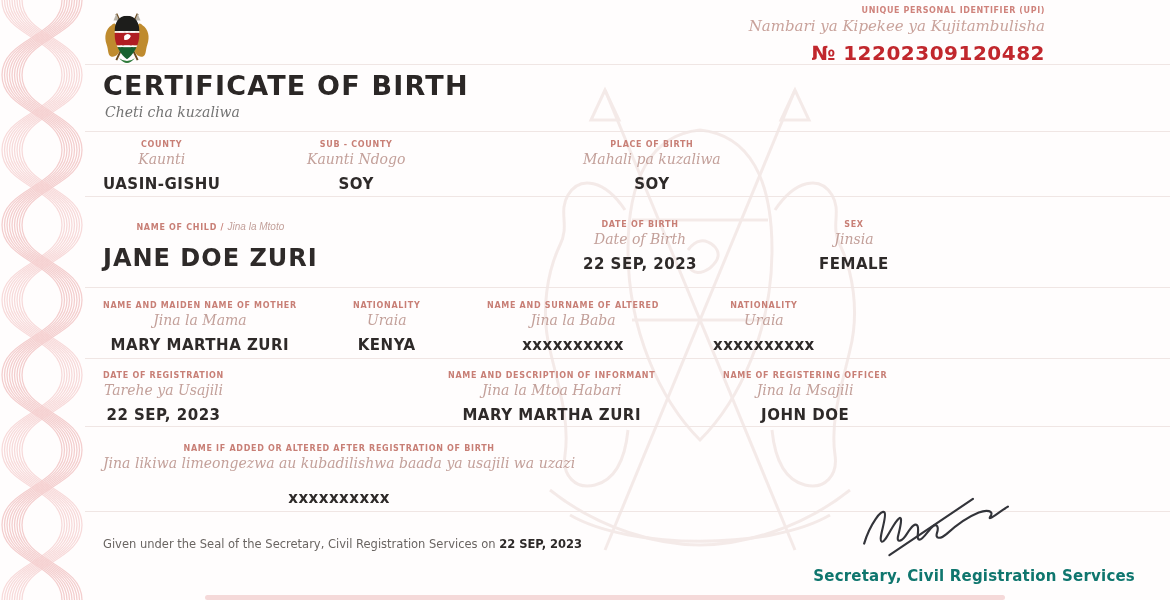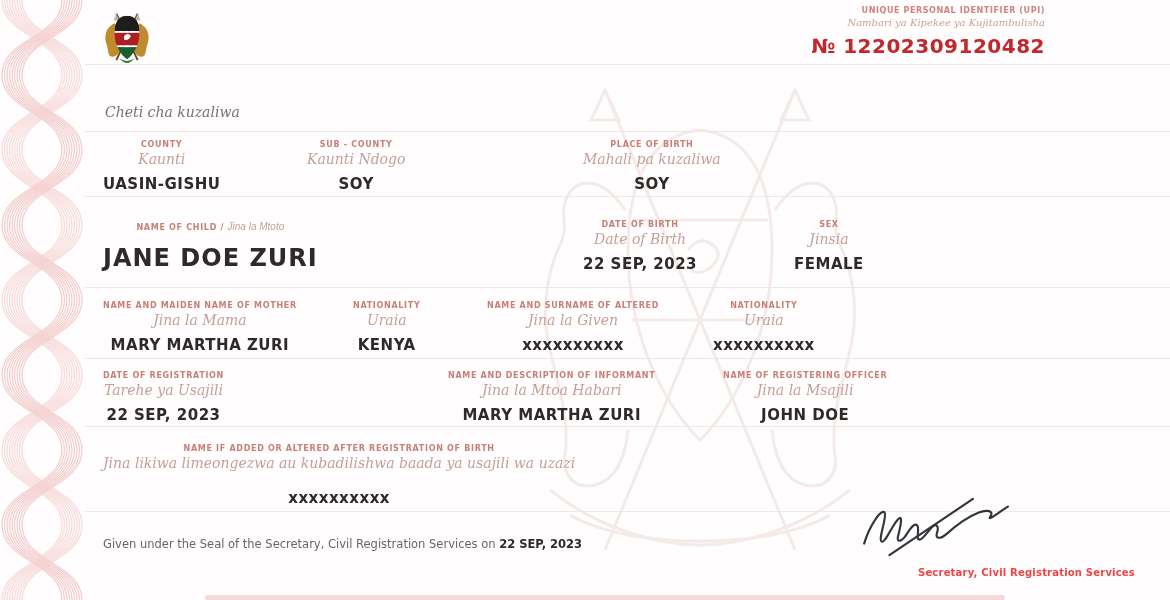--- a/index.html
+++ b/index.html
@@ -12,37 +12,37 @@
   .bottom-strip{position:absolute;left:205px;top:595px;width:800px;height:5px;background:#f2cfcf;border-radius:3px;opacity:.8;}
 
   
   .coa{position:absolute;left:98px;top:6px;width:58px;height:58px;}
   .republic{position:absolute;left:170px;top:23px;font-size:18px;font-weight:800;color:#2e2a29;letter-spacing:1px;}
   .title{position:absolute;left:103px;top:70px;font-size:27px;font-weight:800;color:#2b2726;letter-spacing:1.2px;}
   .subtitle{position:absolute;left:105px;top:104px;font-family:"DejaVu Serif",serif;font-style:italic;
             font-size:14px;color:#737373;}
   .upi{position:absolute;right:125px;top:6px;text-align:right;}
   .upi-label{font-size:8px;font-weight:700;color:#cf837c;letter-spacing:.6px;}
-  .upi-sub{font-family:"DejaVu Serif",serif;font-style:italic;font-size:10px;color:#c9a29b;margin-top:2px;}
+  .upi-sub{font-family:"DejaVu Serif",serif;font-style:italic;font-size:15px;color:#c9a29b;margin-top:2px;}
   .upi-num{font-size:20px;font-weight:800;color:#c1272d;letter-spacing:.5px;margin-top:6px;}
 
   
   .field{position:absolute;text-align:center;}
   .flabel{font-size:8px;font-weight:700;color:#c87f76;letter-spacing:.7px;margin-bottom:2px;white-space:nowrap;}
   .fsub{font-family:"DejaVu Serif",serif;font-style:italic;font-size:14px;color:#c3a09a;margin-bottom:8px;white-space:nowrap;}
   .fsub-inline{font-family:Liberation Sans, sans-serif;font-style:italic;font-size:10px;color:#c3a09a;font-weight:400;letter-spacing:0;}
   .fvalue{font-size:15px;font-weight:800;color:#2e2a29;letter-spacing:.5px;white-space:nowrap;}
   .fvalue.big{font-size:24px;letter-spacing:1px;}
   .gap-lg .fsub{margin-bottom:18px;}
 
   
   .given{position:absolute;left:103px;top:537px;font-size:11.5px;color:#6a6562;}
   .given b{color:#2e2a29;font-weight:800;}
   .signature{position:absolute;left:852px;top:495px;width:170px;height:68px;}
-  .secretary{position:absolute;right:35px;top:567px;font-size:10px;font-weight:700;color:#ef4444;letter-spacing:.2px;}
+  .secretary{position:absolute;right:35px;top:567px;font-size:15px;font-weight:700;color:#0f766e;letter-spacing:.2px;}
 </style>
 </head>
 <body>
 
 <div id="page">
 
   <svg id="guilloche" viewBox="0 0 85 600">
     <defs>
       <path id="ga" d="M72,0 C72,37 12,38 12,75 C12,112 72,113 72,150 C72,187 12,188 12,225 C12,262 72,263 72,300 C72,337 12,338 12,375 C12,412 72,413 72,450 C72,487 12,488 12,525 C12,562 72,563 72,600" fill="none"></path>
       <path id="gb" d="M12,0 C12,37 72,38 72,75 C72,112 12,113 12,150 C12,187 72,188 72,225 C72,262 12,263 12,300 C12,337 72,338 72,375 C72,412 12,413 12,450 C12,487 72,488 72,525 C72,562 12,563 12,600" fill="none"></path>
@@ -114,20 +114,21 @@
   </svg>
 
   <div class="upi">
     <div class="upi-label">UNIQUE PERSONAL IDENTIFIER (UPI)</div>
     <div class="upi-sub">Nambari ya Kipekee ya Kujitambulisha</div>
     <div class="upi-num">№ 12202309120482</div>
   </div>
 
   <div class="divider" style="top:64px"></div>
 
+  <div class="title">CERTIFICATE OF BIRTH</div>
   <div class="subtitle">Cheti cha kuzaliwa</div>
 
   <div class="divider" style="top:131px"></div>
 
   <div class="field" style="left:103px;top:140px">
     <div class="flabel">COUNTY</div>
     <div class="fsub">Kaunti</div>
     <div class="fvalue">UASIN-GISHU</div>
   </div>
   <div class="field" style="left:307px;top:140px">
@@ -146,41 +147,41 @@
   <div class="field" style="left:103px;top:221px">
     <div class="flabel"><span>NAME OF CHILD /</span>
       <span class="fsub-inline">Jina la Mtoto</span></div>
     <div class="fvalue big" style="margin-top:12px">JANE DOE ZURI</div>
   </div>
   <div class="field" style="left:583px;top:220px">
     <div class="flabel">DATE OF BIRTH</div>
     <div class="fsub">Date of Birth</div>
     <div class="fvalue">22 SEP, 2023</div>
   </div>
-  <div class="field" style="left:794px;top:220px">
+  <div class="field" style="left:819px;top:220px">
     <div class="flabel">SEX</div>
     <div class="fsub">Jinsia</div>
     <div class="fvalue">FEMALE</div>
   </div>
 
   <div class="divider" style="top:287px"></div>
 
   <div class="field" style="left:103px;top:301px">
     <div class="flabel">NAME AND MAIDEN NAME OF MOTHER</div>
     <div class="fsub">Jina la Mama</div>
     <div class="fvalue">MARY MARTHA ZURI</div>
   </div>
   <div class="field" style="left:353px;top:301px">
     <div class="flabel">NATIONALITY</div>
     <div class="fsub">Uraia</div>
     <div class="fvalue">KENYA</div>
   </div>
   <div class="field" style="left:487px;top:301px">
     <div class="flabel">NAME AND SURNAME OF ALTERED</div>
-    <div class="fsub">Jina la Given</div>
+    <div class="fsub">Jina la Baba</div>
     <div class="fvalue">xxxxxxxxxx</div>
   </div>
   <div class="field" style="left:713px;top:301px">
     <div class="flabel">NATIONALITY</div>
     <div class="fsub">Uraia</div>
     <div class="fvalue">xxxxxxxxxx</div>
   </div>
 
   <div class="divider" style="top:358px"></div>
 

